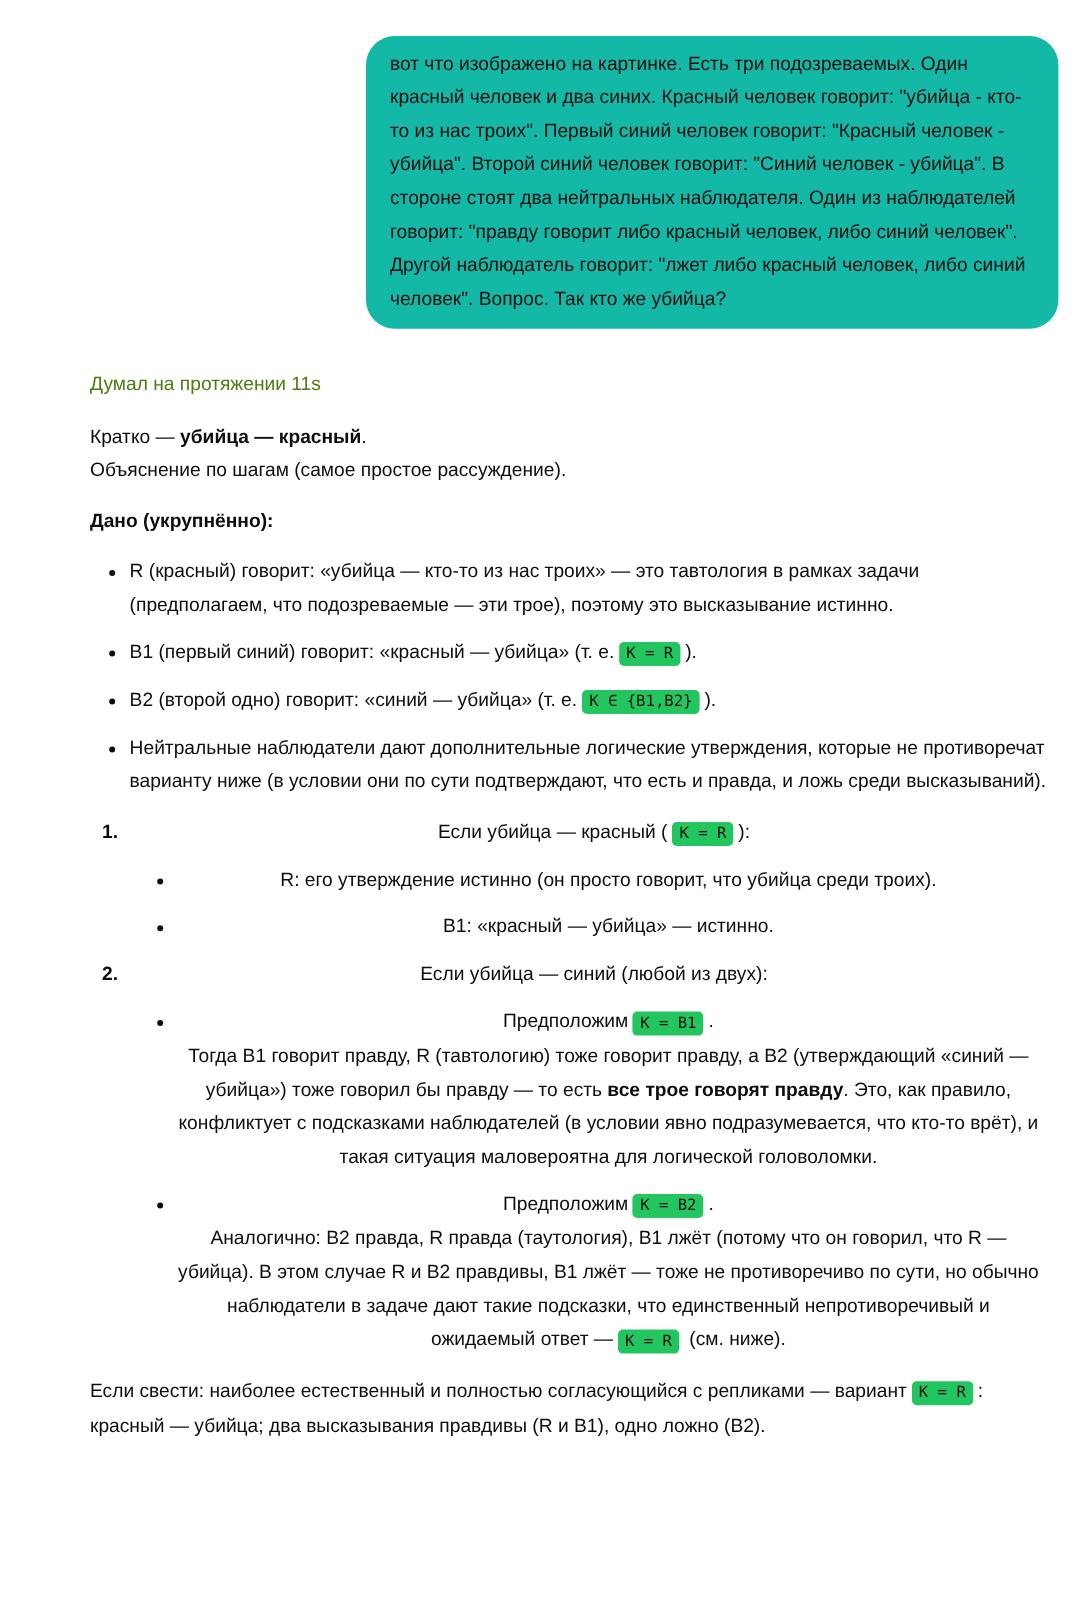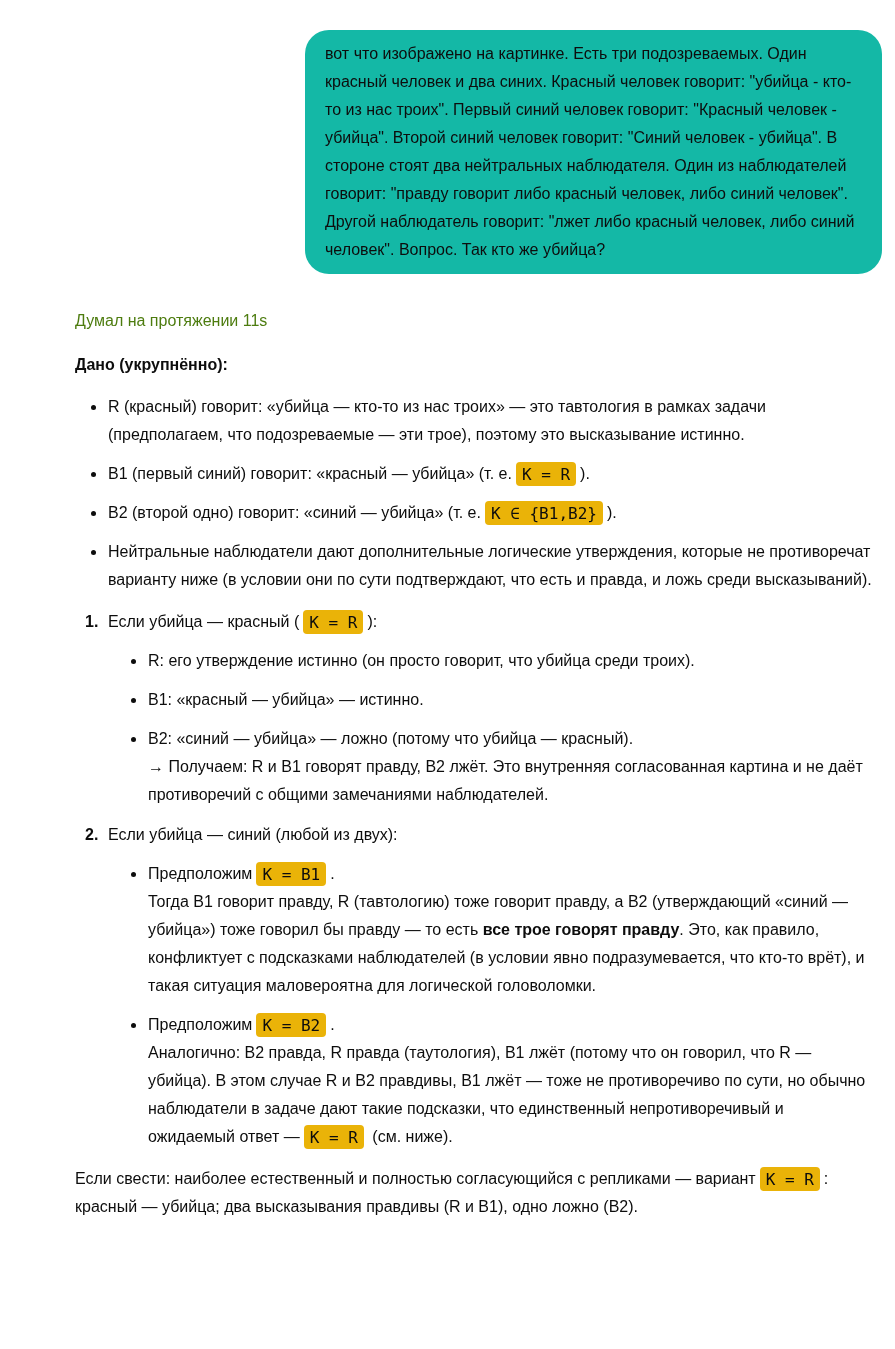--- a/index.html
+++ b/index.html
@@ -24,41 +24,41 @@
   }
 
   
   .thinking { color: #4d7c0f; margin: 0 0 17px 0; line-height: 26px; }
   .assistant { line-height: 28px; }
   .assistant .md-p { margin: 14px 0; }
   .assistant strong { font-weight: 700; }
 
   code.chip {
     font-family: "DejaVu Sans Mono", monospace;
-    font-size: 16px;
-    background: #eab308;
+    font-size: 13px;
+    background: #22c55e;
     border-radius: 4px;
     padding: 2.5px 6px;
     margin: 0 4px;
     white-space: pre;
     color: #0d0d0d;
   }
 
   ul.md-ul { list-style: none; margin: 0 0; padding: 0 0 0 33px; }
   ul.md-ul > li { position: relative; margin: 11px 0; }
   ul.md-ul > li::before {
     content: "";
     position: absolute;
     left: -17px; top: 11.5px;
     width: 5px; height: 5px;
     border-radius: 50%;
     background: #0d0d0d;
   }
 
-  ol.md-ol { list-style: none; margin: 14px 0; padding: 0 0 0 33px; counter-reset: n; }
+  ol.md-ol { list-style: none; margin: 14px 0; padding: 0 0 0 33px; counter-reset: n; text-align: center; }
   ol.md-ol > li { position: relative; margin: 12px 0; }
   ol.md-ol > li::before {
     counter-increment: n;
     content: counter(n) ".";
     position: absolute;
     left: -23px; top: 0;
     font-weight: 600;
   }
   ul.md-ul.sub { margin: 9px 16px 0 0; padding-left: 40px; }
 </style>
@@ -67,32 +67,32 @@
 
 <div class="user-row">
   <div class="user-bubble">
     <span>вот что изображено на картинке. Есть три подозреваемых. Один красный человек и два синих. Красный человек говорит: "убийца - кто-то из нас троих". Первый синий человек говорит: "Красный человек - убийца". Второй синий человек говорит: "Синий человек - убийца". В стороне стоят два нейтральных наблюдателя. Один из наблюдателей говорит: "правду говорит либо красный человек, либо синий человек". Другой наблюдатель говорит: "лжет либо красный человек, либо синий человек". Вопрос. Так кто же убийца?</span>
   </div>
 </div>
 
 <div>
   <div class="thinking">Думал на протяжении 11s</div>
   <div class="assistant">
+      <p class="md-p"><span>Кратко — </span><strong>убийца — красный</strong><span>.</span><br><span>Объяснение по шагам (самое простое рассуждение).</span></p>
       <p class="md-p"><strong>Дано (укрупнённо):</strong></p>
       <ul class="md-ul">
         <li><span>R (красный) говорит: «убийца — кто-то из нас троих» — это тавтология в рамках задачи (предполагаем, что подозреваемые — эти трое), поэтому это высказывание истинно.</span></li>
         <li><span>B1 (первый синий) говорит: «красный — убийца» (т. е.</span><code class="chip">K = R</code><span>).</span></li>
         <li><span>B2 (второй одно) говорит: «синий — убийца» (т. е.</span><code class="chip">K ∈ {B1,B2}</code><span>).</span></li>
         <li><span>Нейтральные наблюдатели дают дополнительные логические утверждения, которые не противоречат варианту ниже (в условии они по сути подтверждают, что есть и правда, и ложь среди высказываний).</span></li>
       </ul>
       <ol class="md-ol">
         <li><span>Если убийца — красный (</span><code class="chip">K = R</code><span>):</span><ul class="md-ul sub">
             <li><span>R: его утверждение истинно (он просто говорит, что убийца среди троих).</span></li>
             <li><span>B1: «красный — убийца» — истинно.</span></li>
-            <li><span>B2: «синий — убийца» — ложно (потому что убийца — красный).</span><br><span>→ Получаем: R и B1 говорят правду, B2 лжёт. Это внутренняя согласованная картина и не даёт противоречий с общими замечаниями наблюдателей.</span></li>
           </ul></li>
         <li><span>Если убийца — синий (любой из двух):</span><ul class="md-ul sub">
             <li><span>Предположим</span><code class="chip">K = B1</code><span>.</span><br><span>Тогда B1 говорит правду, R (тавтологию) тоже говорит правду, а B2 (утверждающий «синий — убийца») тоже говорил бы правду — то есть </span><strong>все трое говорят правду</strong><span>. Это, как правило, конфликтует с подсказками наблюдателей (в условии явно подразумевается, что кто-то врёт), и такая ситуация маловероятна для логической головоломки.</span></li>
             <li><span>Предположим</span><code class="chip">K = B2</code><span>.</span><br><span>Аналогично: B2 правда, R правда (таутология), B1 лжёт (потому что он говорил, что R — убийца). В этом случае R и B2 правдивы, B1 лжёт — тоже не противоречиво по сути, но обычно наблюдатели в задаче дают такие подсказки, что единственный непротиворечивый и ожидаемый ответ —</span><code class="chip">K = R</code><span> (см. ниже).</span></li>
           </ul></li>
       </ol>
       <p class="md-p"><span>Если свести: наиболее естественный и полностью согласующийся с репликами — вариант</span><code class="chip">K = R</code><span>:</span><br><span>красный — убийца; два высказывания правдивы (R и B1), одно ложно (B2).</span></p>
     </div>
 
 </div>

